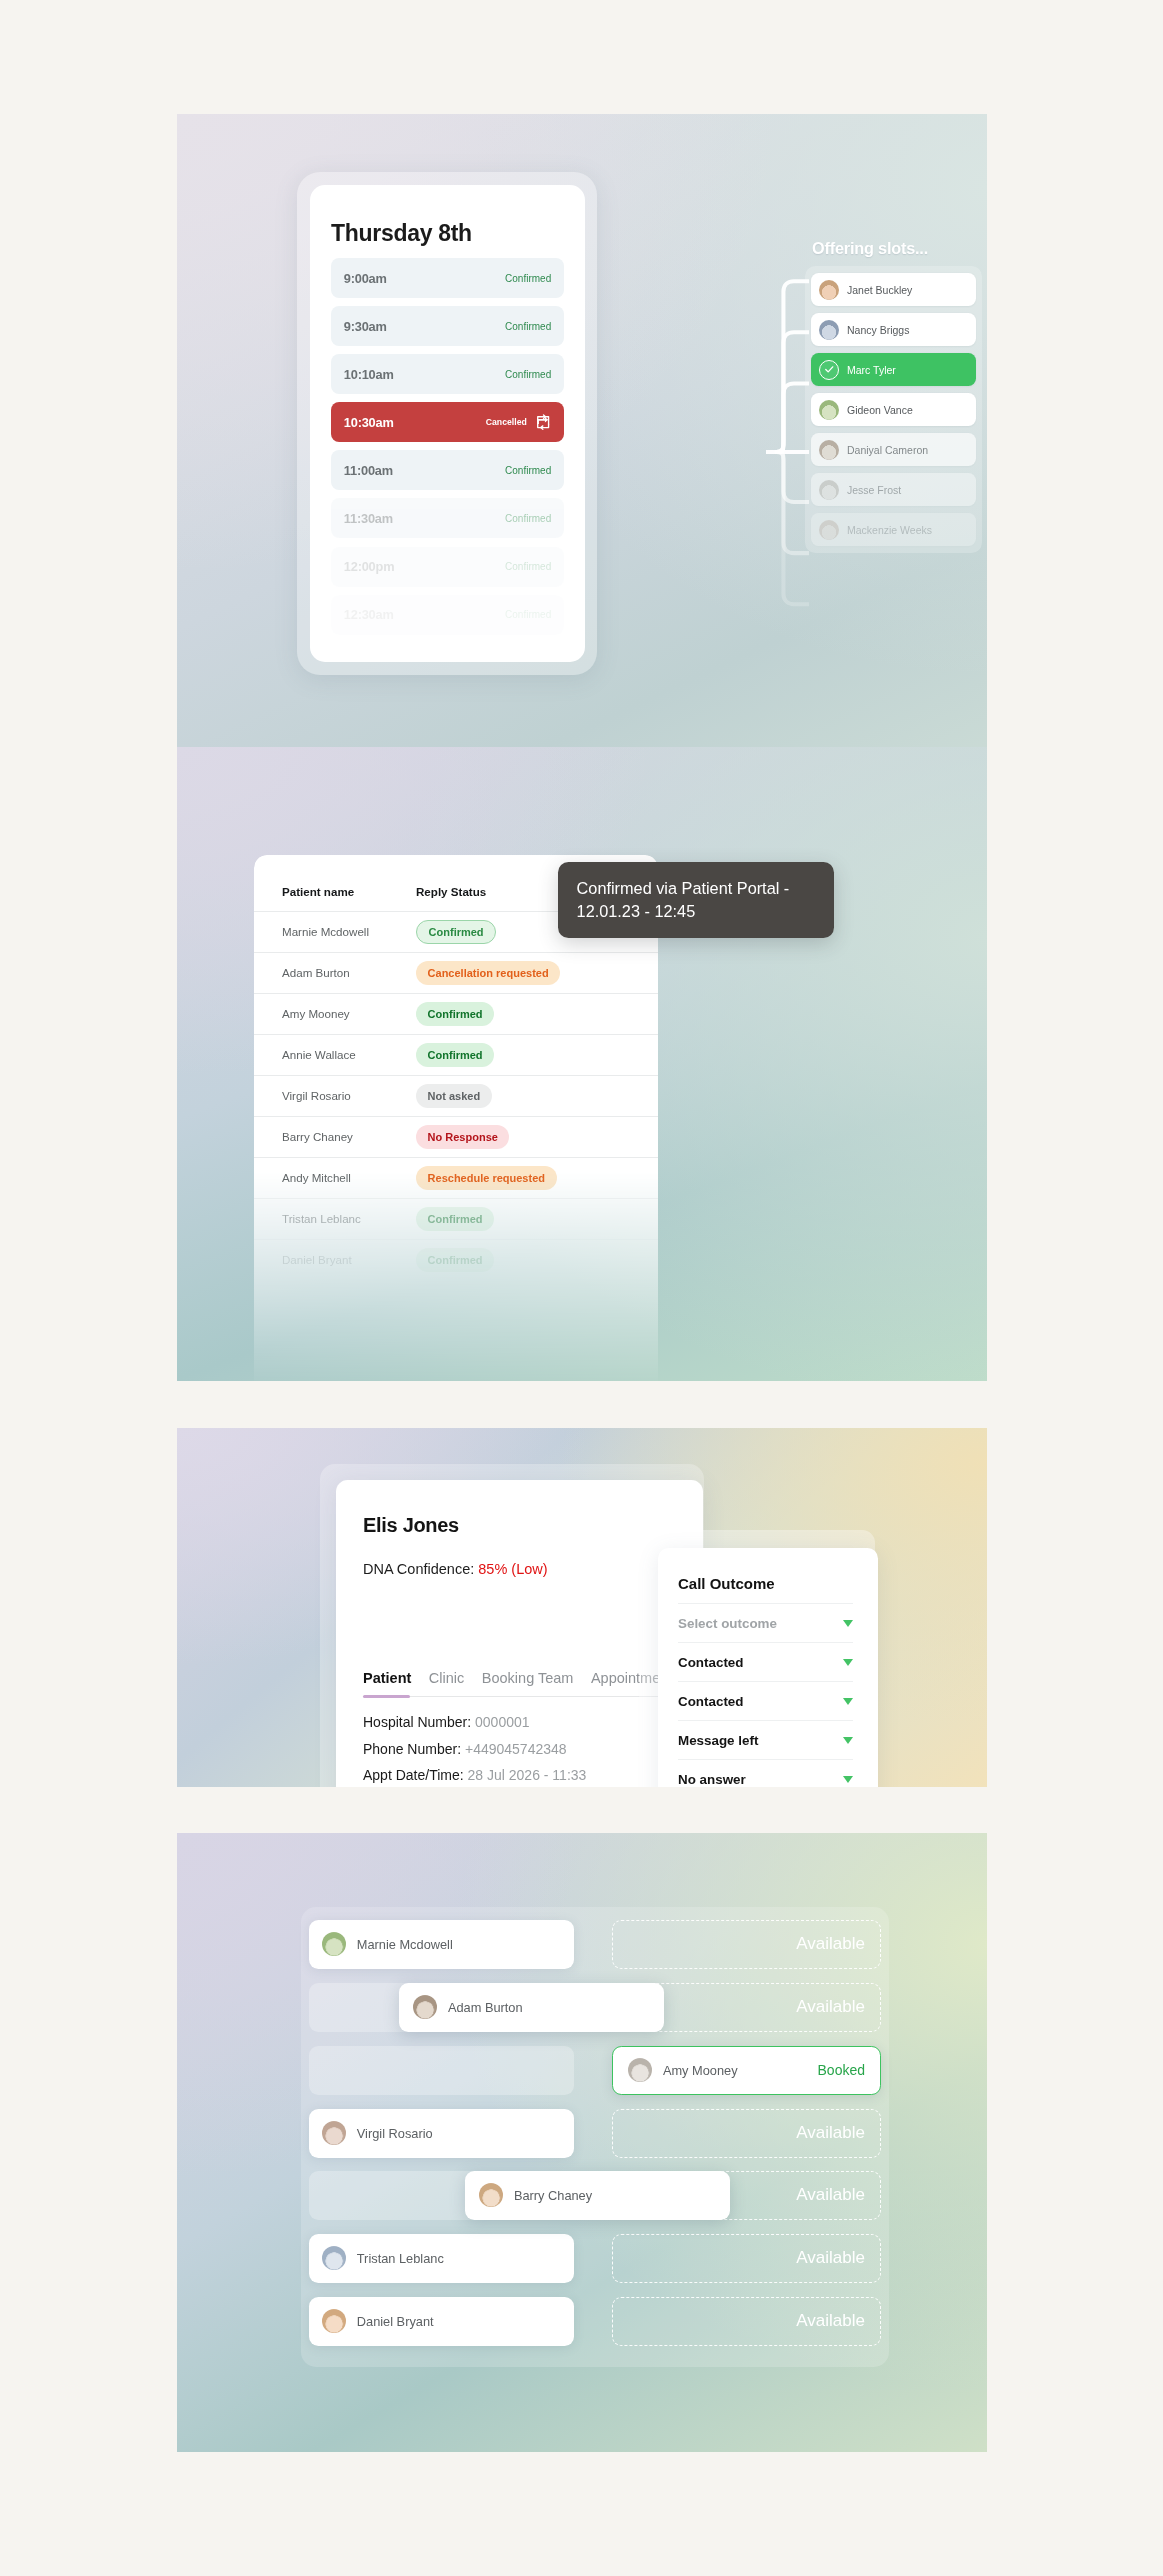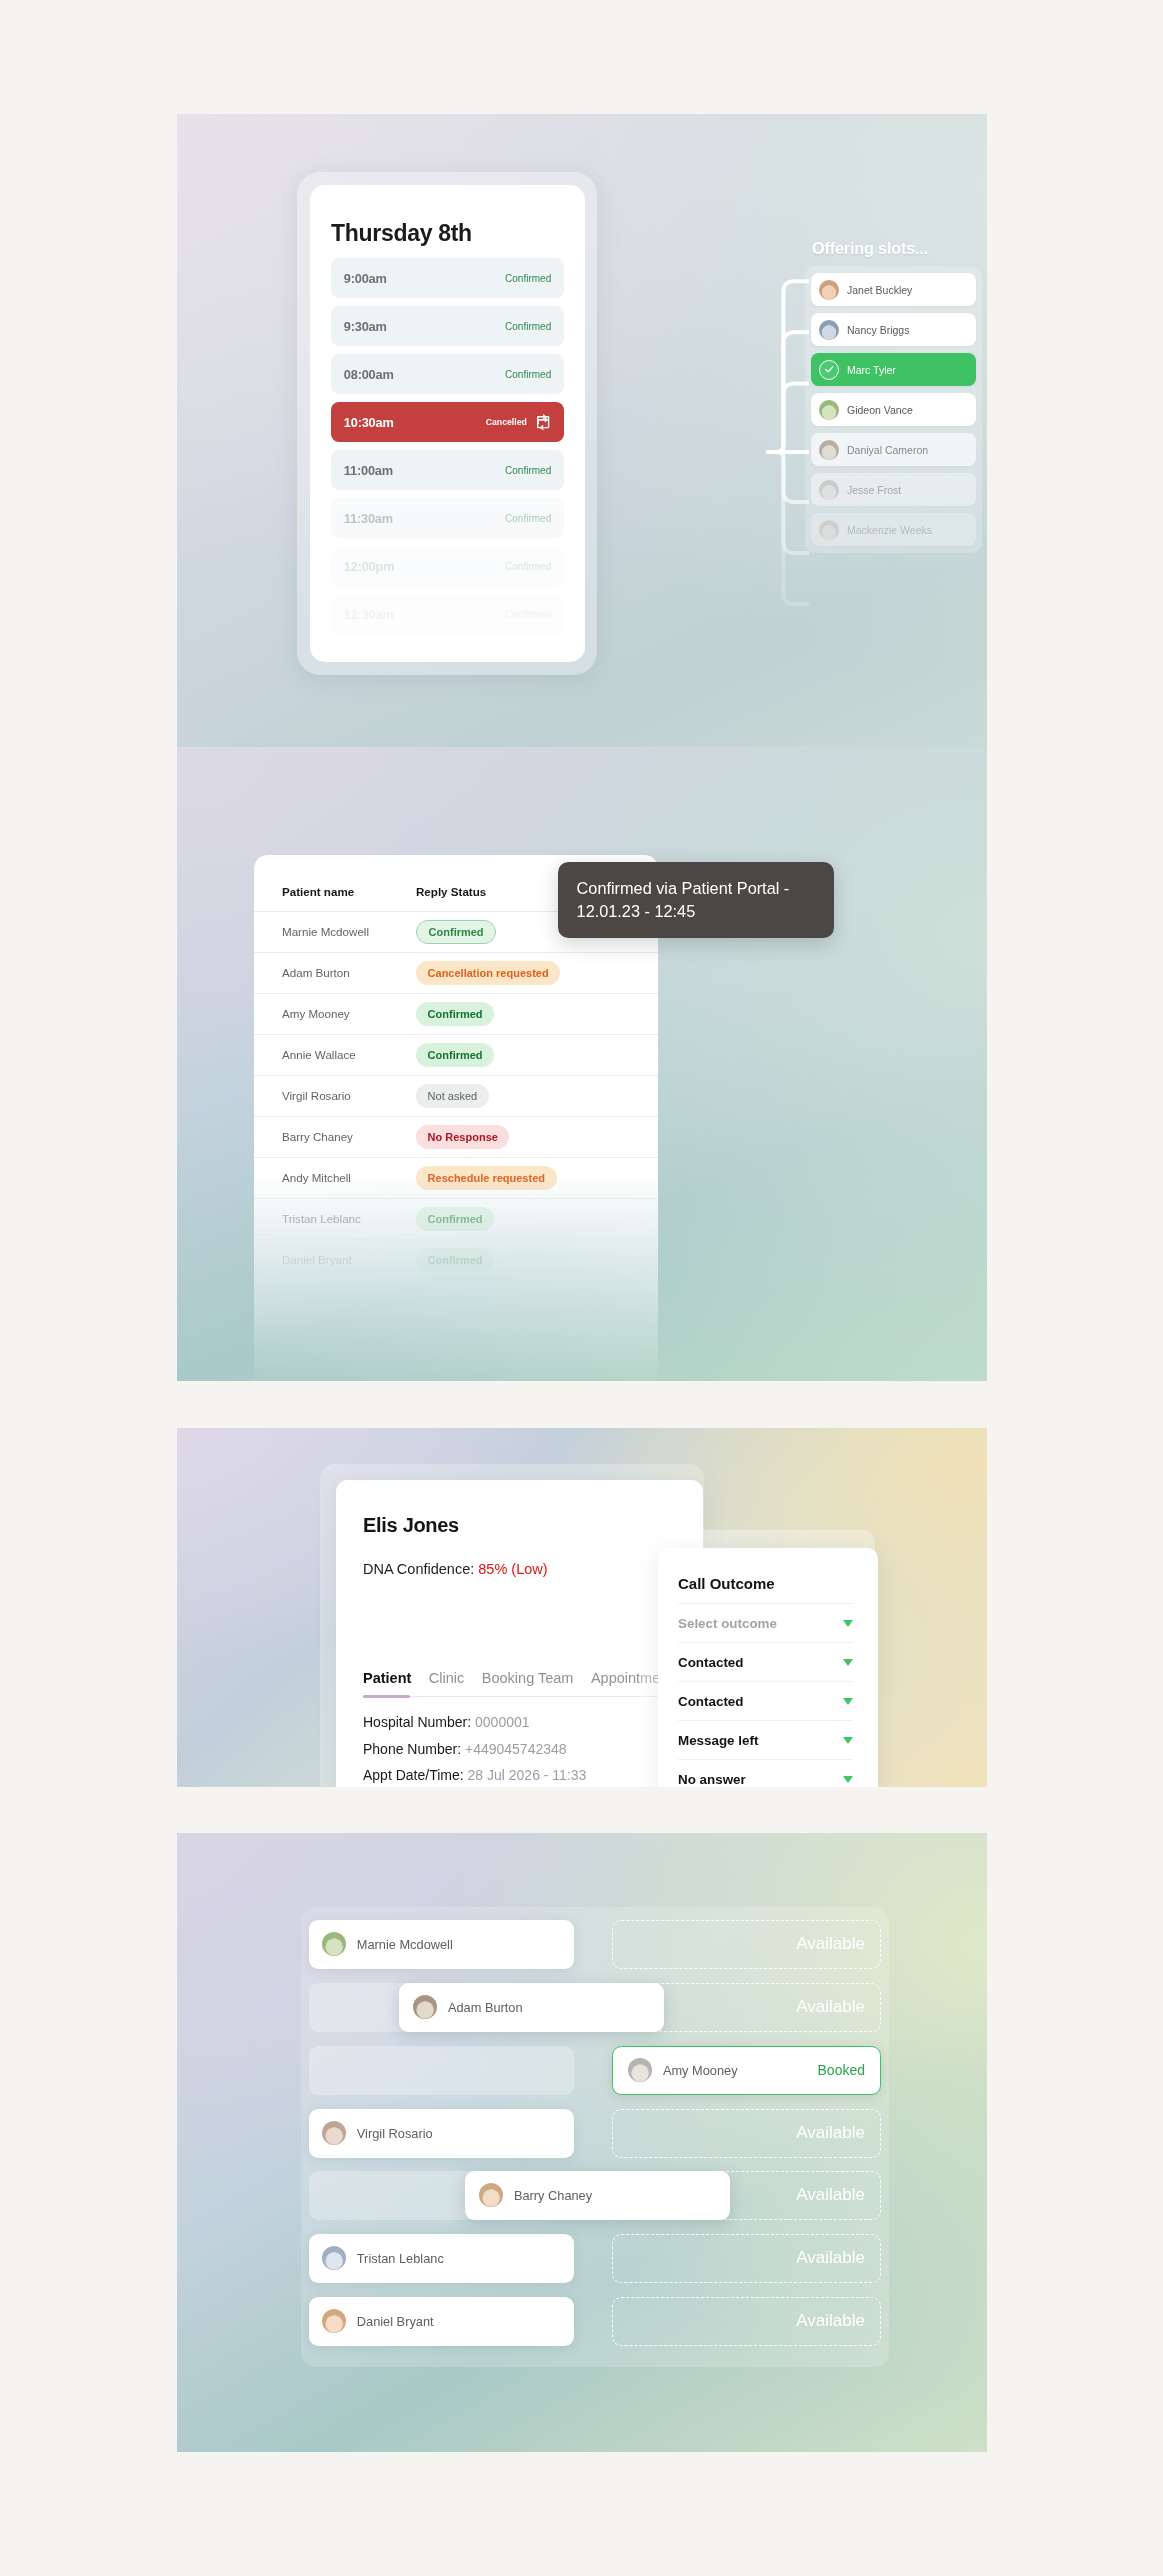--- a/index.html
+++ b/index.html
@@ -80,21 +80,21 @@
   .tbl-head { display:flex; padding: 30px 28px 12.8px 28px; font-size:11.6px; font-weight:700; color:#16181a; }
   .tbl-head .c1 { width: 134px; }
   .trow { display:flex; align-items:center; padding: 0 28px; height:41px;
     border-top:0.6px solid #e9ebec; }
   .trow .c1 { width:134px; font-size:11.6px; color:#5f6365; }
   .pill { display:inline-flex; align-items:center; justify-content:center;
     height:24.4px; padding:0 11.6px; border-radius:12.2px; font-size:11px; font-weight:700; }
   .pill.green { background:#d9f2dd; color:#11742b; }
   .pill.green.outline { background:#e4f5e7; color:#2a8a43; border:0.9px solid #9bd5a9; font-weight:600;}
   .pill.orange { background:#fce6c8; color:#e2601b; }
-  .pill.grey { background:#eceded; color:#5f6365; font-weight:400;}
+  .pill.grey { background:#eceded; color:#5f6365; font-weight:700;}
   .pill.red { background:#fbdee0; color:#b4141b; }
   .trow.g1 { opacity:.55; } .trow.g2 { opacity:.26; }
   .tooltip { position:absolute; left:381px; top:115px; width:276px; border-radius:10.5px;
     background:#4a4744; padding:15px 18.6px; color:#fff; font-size:16.3px; line-height:1.42;
     box-shadow: 0 5.8px 20px rgba(50,55,60,.22); }
 
   
   #panel3 { top: 1428px; height: 359px;
     background:
       radial-gradient(85% 110% at 0% 0%, #ddd9e8 0%, rgba(221,217,232,0) 60%),
@@ -185,21 +185,21 @@
             <div class="slot-status">Confirmed</div>
           </div>
         </div>
         <div class="slot-row ">
           <div class="slot-time">9:30am</div>
           <div style="display: flex; align-items: center;">
             <div class="slot-status">Confirmed</div>
           </div>
         </div>
         <div class="slot-row ">
-          <div class="slot-time">08:00am</div>
+          <div class="slot-time">10:10am</div>
           <div style="display: flex; align-items: center;">
             <div class="slot-status">Confirmed</div>
           </div>
         </div>
         <div class="slot-row cancelled ">
           <div class="slot-time">10:30am</div>
           <div style="display: flex; align-items: center;">
             <div class="slot-status">Cancelled</div>
             <svg class="swap-ico" viewBox="0 0 24 24">
               <path d="M3.5 7.2 h11.1 v-2.4 l5.0 3.8 -5.0 3.8 v-2.4 h-8.8 v4.6 h-2.3 z" fill="#ffffff"></path>

